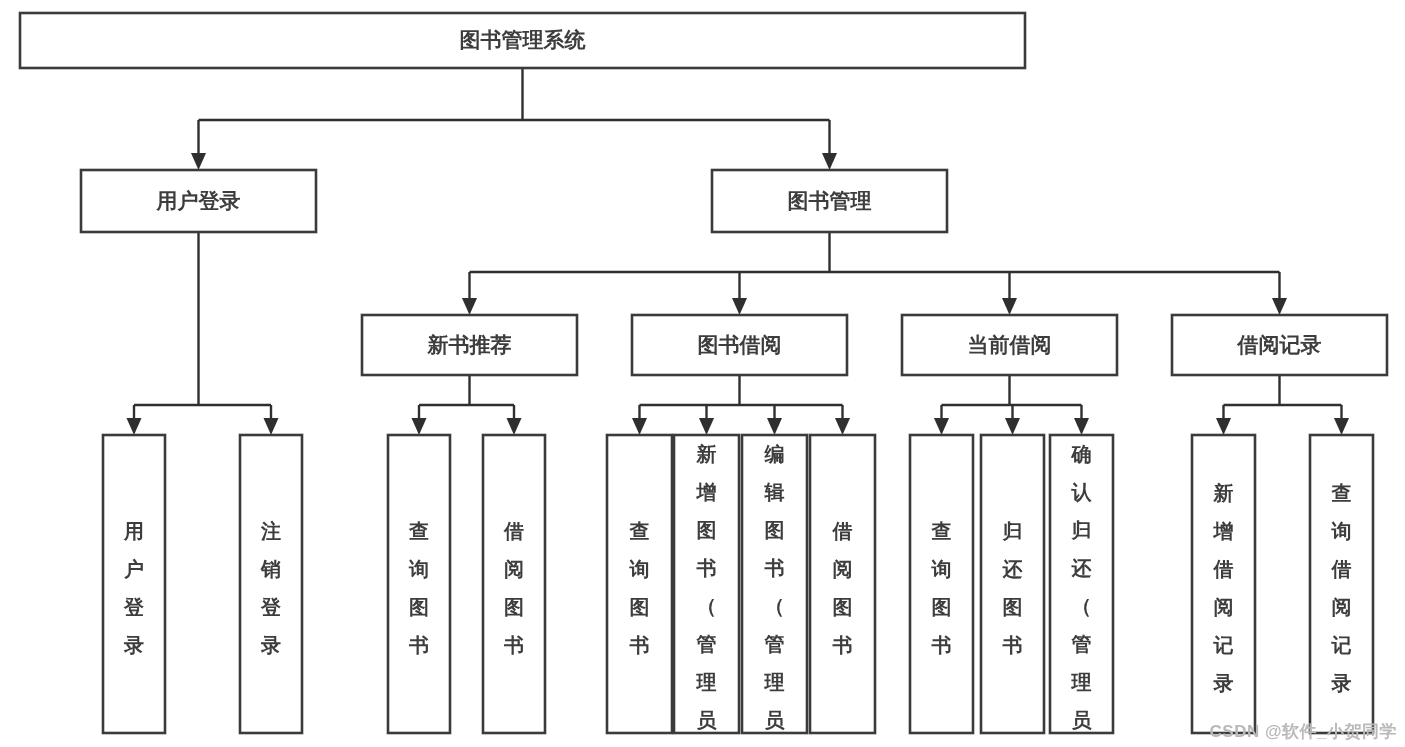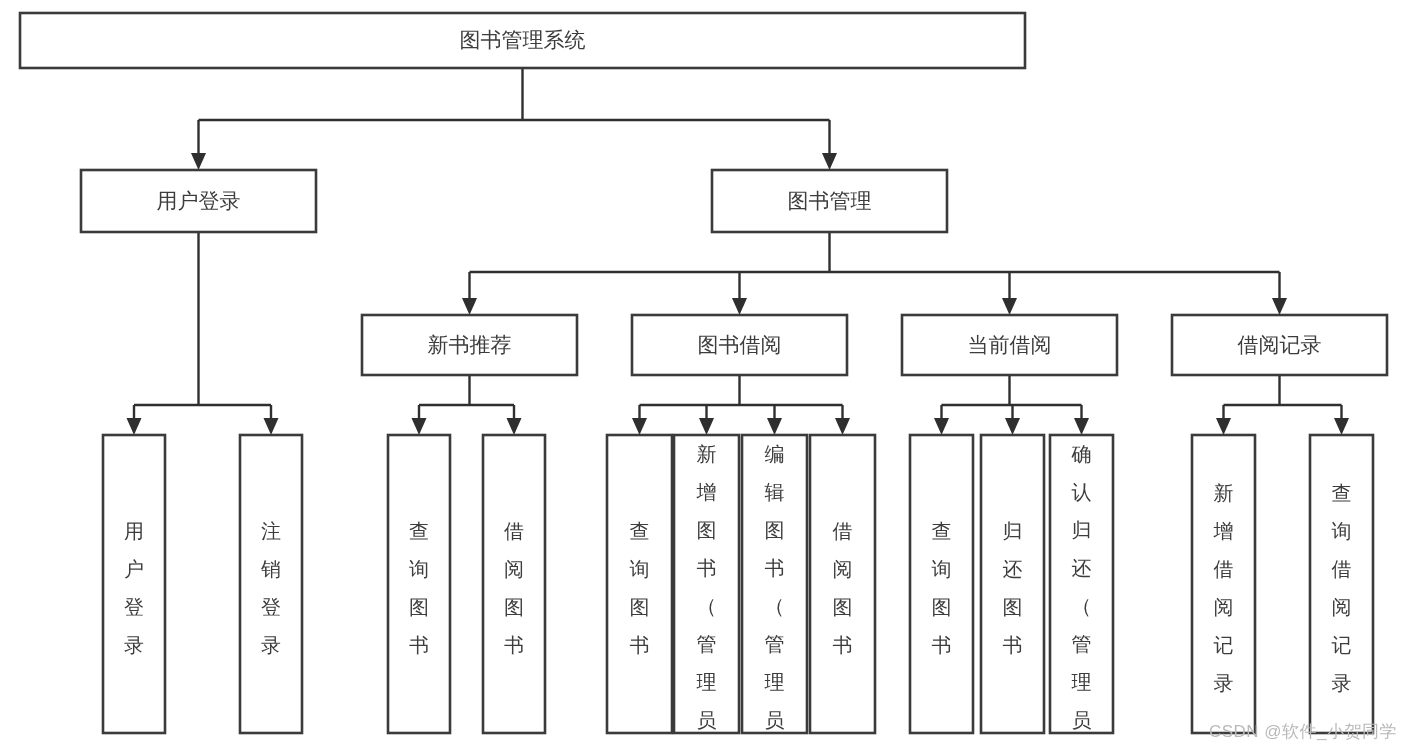--- a/index.html
+++ b/index.html
@@ -13,20 +13,21 @@
     font-family: "Liberation Sans", "DejaVu Sans", sans-serif;
     overflow: hidden;
     position: relative;
   }
   #diagram-root {
     position: absolute;
     left: 0;
     top: 0;
     width: 1405px;
     height: 747px;
+    font-weight: bold;
   }
   svg {
     display: block;
   }
   .node-box {
     fill: #ffffff;
     stroke: #3b3b3b;
     stroke-width: 2.6;
   }
   .node-label {

